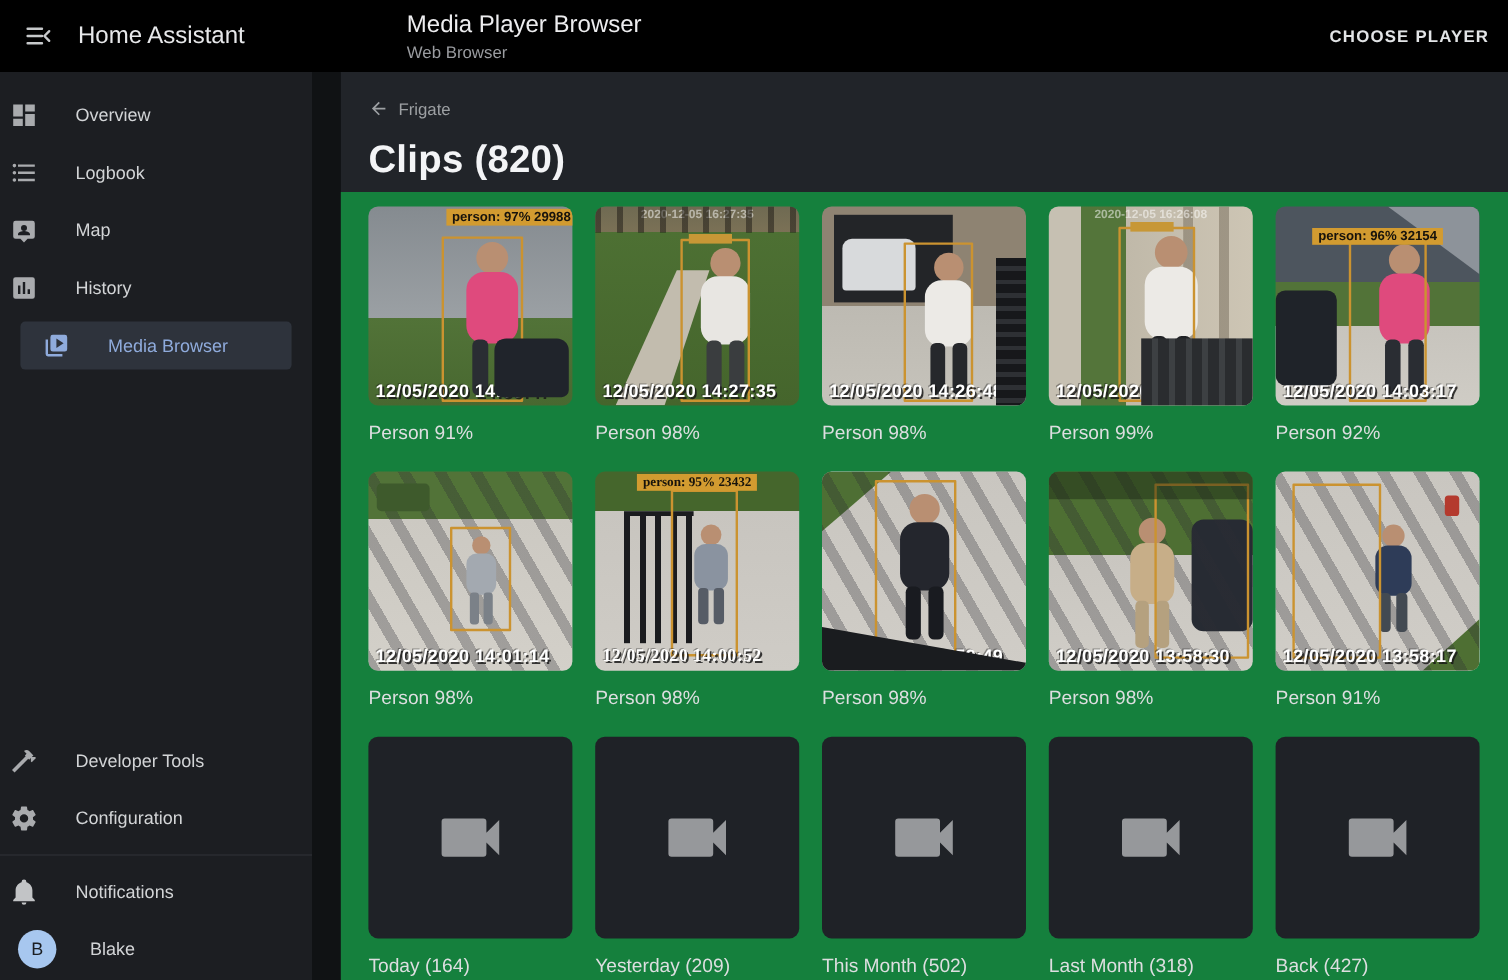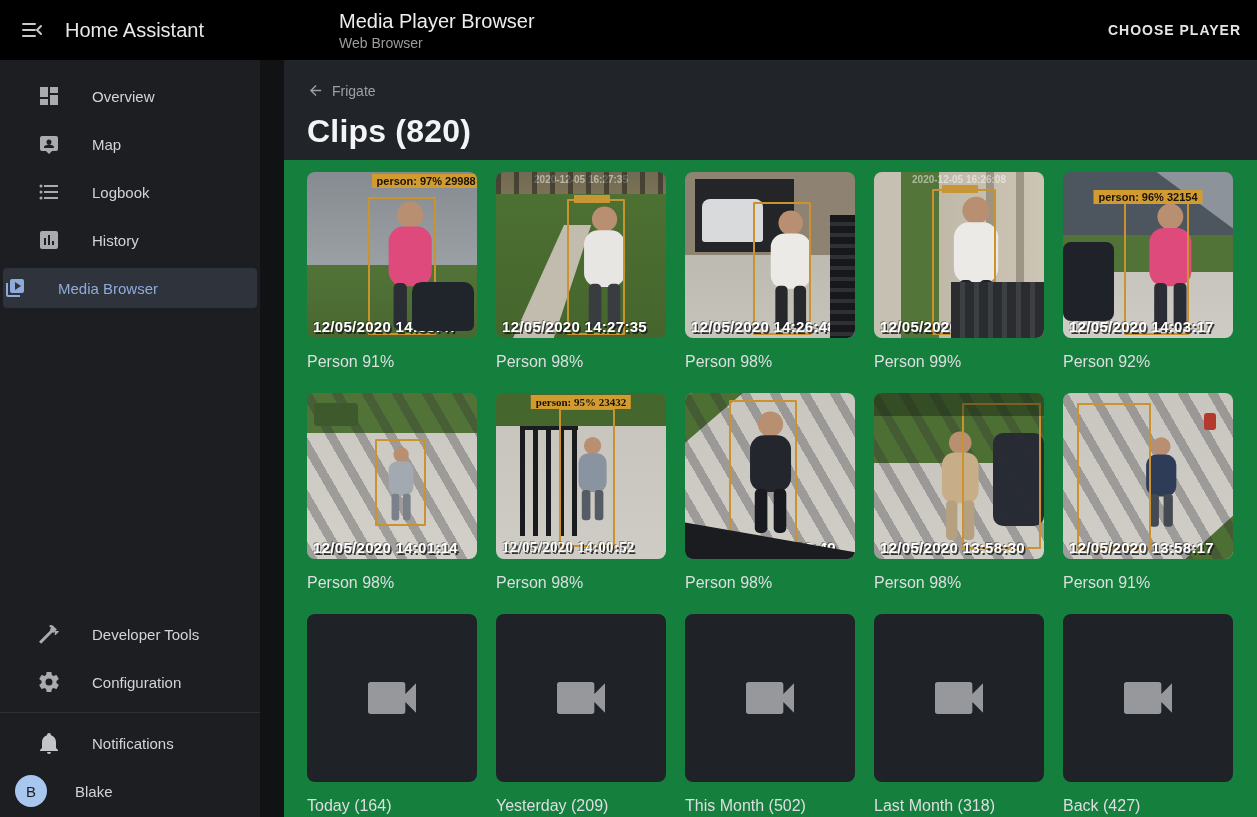--- a/index.html
+++ b/index.html
@@ -18,25 +18,25 @@
   .choose-player { background:none; border:none; color:#e2e4e6; font-family:inherit;
                    font-size:14px; font-weight:700; letter-spacing:1px; padding:10px 16px;
                    cursor:pointer; }
 
   
   .shell { display:flex; height:757px; }
 
   
   .sidebar { width:260px; flex:none; background:#1c1e22; display:flex; flex-direction:column;
              padding-top:12px; }
-  .side-item { display:flex; align-items:center; height:48px; padding-left:37px; cursor:pointer;
+  .side-item { display:flex; align-items:center; height:48px; padding-left:8px; cursor:pointer;
                color:#d2d4d6; font-size:15px; }
   .side-item .icn { width:24px; height:24px; color:#a9abae; margin-right:31px; flex:none; }
   .side-item .icn svg { width:24px; height:24px; display:block; }
-  .side-item.selected { background:#2e333c; border-radius:4px; margin:4px 3px; padding-left:0;
+  .side-item.selected { background:#2e333c; border-radius:4px; margin:4px 17px; padding-left:18px;
                         height:40px; color:#8fabdc; }
   .side-item.selected .icn { color:#8fabdc; }
   .side-spacer { flex:1; }
   .side-divider { height:1px; background:#2e3136; margin:6px 0; }
   .profile-row { display:flex; align-items:center; height:48px; padding-left:15px; cursor:pointer;
                  color:#d2d4d6; font-size:15px; margin-bottom:2px; }
   .avatar { width:32px; height:32px; border-radius:50%; background:#a7c7ef; color:#1b1e22;
             font-size:15px; font-weight:500; display:flex; align-items:center; justify-content:center;
             margin-right:28px; flex:none; }
 
@@ -192,33 +192,33 @@
         <svg viewBox="0 0 24 24" fill="currentColor">
             <path d="M13,3V9H21V3M13,21H21V11H13M3,21H11V15H3M3,13H11V3H3V13Z"></path>
           </svg>
       </span>
       <span>Overview</span>
     </div>
 
     <div class="side-item">
       <span class="icn">
         <svg viewBox="0 0 24 24" fill="currentColor">
+            <path d="M7,5H21V7H7V5M7,13V11H21V13H7M4,4.5A1.5,1.5 0 0,1 5.5,6A1.5,1.5 0 0,1 4,7.5A1.5,1.5 0 0,1 2.5,6A1.5,1.5 0 0,1 4,4.5M4,10.5A1.5,1.5 0 0,1 5.5,12A1.5,1.5 0 0,1 4,13.5A1.5,1.5 0 0,1 2.5,12A1.5,1.5 0 0,1 4,10.5M7,19V17H21V19H7M4,16.5A1.5,1.5 0 0,1 5.5,18A1.5,1.5 0 0,1 4,19.5A1.5,1.5 0 0,1 2.5,18A1.5,1.5 0 0,1 4,16.5Z"></path>
+          </svg>
+      </span>
+      <span>Logbook</span>
+    </div>
+
+    <div class="side-item">
+      <span class="icn">
+        <svg viewBox="0 0 24 24" fill="currentColor">
             <path d="M19,4H5A2,2 0 0,0 3,6V17A2,2 0 0,0 5,19H9L12,22L15,19H19A2,2 0 0,0 21,17V6A2,2 0 0,0 19,4M12,7.5A2.5,2.5 0 1,1 9.5,10A2.5,2.5 0 0,1 12,7.5M17,16H7V15.2C7,13.5 10.33,12.6 12,12.6C13.67,12.6 17,13.5 17,15.2V16Z"></path>
           </svg>
       </span>
       <span>Map</span>
-    </div>
-
-    <div class="side-item">
-      <span class="icn">
-        <svg viewBox="0 0 24 24" fill="currentColor">
-            <path d="M7,5H21V7H7V5M7,13V11H21V13H7M4,4.5A1.5,1.5 0 0,1 5.5,6A1.5,1.5 0 0,1 4,7.5A1.5,1.5 0 0,1 2.5,6A1.5,1.5 0 0,1 4,4.5M4,10.5A1.5,1.5 0 0,1 5.5,12A1.5,1.5 0 0,1 4,13.5A1.5,1.5 0 0,1 2.5,12A1.5,1.5 0 0,1 4,10.5M7,19V17H21V19H7M4,16.5A1.5,1.5 0 0,1 5.5,18A1.5,1.5 0 0,1 4,19.5A1.5,1.5 0 0,1 2.5,18A1.5,1.5 0 0,1 4,16.5Z"></path>
-          </svg>
-      </span>
-      <span>Logbook</span>
     </div>
 
     <div class="side-item">
       <span class="icn">
         <svg viewBox="0 0 24 24" fill="currentColor">
             <path fill-rule="evenodd" d="M19,3H5A2,2 0 0,0 3,5V19A2,2 0 0,0 5,21H19A2,2 0 0,0 21,19V5A2,2 0 0,0 19,3M9,17H7V10H9V17M13,17H11V7H13V17M17,17H15V13H17V17Z"></path>
           </svg>
       </span>
       <span>History</span>
     </div>

